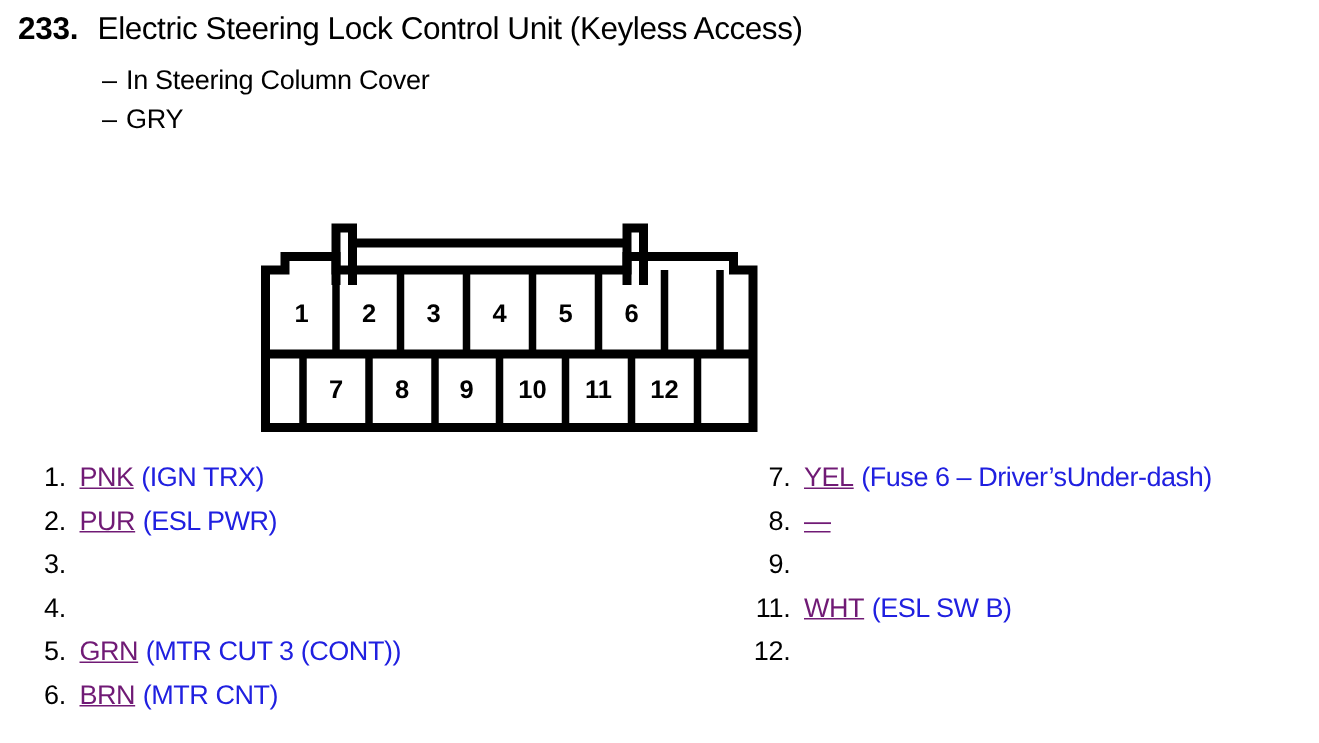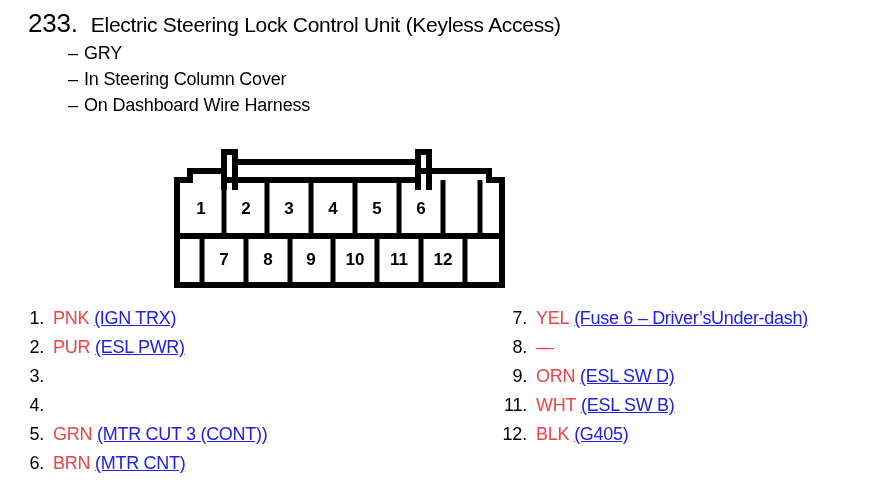--- a/index.html
+++ b/index.html
@@ -27,25 +27,24 @@
   }
   .title-row {
     position: absolute;
     left: 12px;
     top: 8px;
     display: flex;
     align-items: baseline;
     white-space: nowrap;
   }
   .title-num {
-    font-size: 26px;
-    font-weight: normal;
+    font-size: 21px;
+    font-weight: bold;
     letter-spacing: -0.2px;
     margin-right: 13px;
-    margin-left: 16px;
   }
   .title-text {
     font-size: 21px;
     font-weight: normal;
     letter-spacing: -0.3px;
   }
   .sub-list {
     position: absolute;
     left: 68px;
     top: 40px;
@@ -109,46 +108,43 @@
     font-size: 18px;
     letter-spacing: -0.2px;
     color: #000000;
   }
   .pin-body {
     margin-left: 9px;
     font-size: 18px;
     letter-spacing: -0.3px;
   }
   .wire {
-    color: #ef4444;
+    color: #701a75;
+    text-decoration: underline;
   }
   .signal {
     color: #2020e0;
     margin-left: 5px;
-    text-decoration: underline;
   }
   .signal:empty { margin-left: 0; }
 </style>
 </head>
 <body>
 
 <div class="header">
   <div class="title-row">
     <span class="title-num">233.</span>
     <span class="title-text">Electric Steering Lock Control Unit (Keyless Access)</span>
   </div>
   <div class="sub-list">
     <div class="sub-item">
+      <span class="sub-dash">–</span><span>In Steering Column Cover</span>
+    </div>
+    <div class="sub-item">
       <span class="sub-dash">–</span><span>GRY</span>
-    </div>
-    <div class="sub-item">
-      <span class="sub-dash">–</span><span>In Steering Column Cover</span>
-    </div>
-    <div class="sub-item">
-      <span class="sub-dash">–</span><span>On Dashboard Wire Harness</span>
     </div>
   </div>
 </div>
 
 <div class="connector-wrap">
   <svg width="360" height="155" viewBox="0 0 360 155" xmlns="http://www.w3.org/2000/svg">
     <g fill="none" stroke="#000000" stroke-width="6" stroke-linejoin="miter" stroke-linecap="butt">
 
       <path d="M 64 50 L 64 12 L 75 12 L 75 50"></path>
       <path d="M 258 50 L 258 12 L 269 12 L 269 50"></path>
@@ -228,25 +224,23 @@
     <div class="pin-row">
       <span class="pin-idx">7.</span>
       <span class="pin-body"><span class="wire">YEL</span><span class="signal">(Fuse 6 – Driver’sUnder-dash)</span></span>
     </div>
     <div class="pin-row">
       <span class="pin-idx">8.</span>
       <span class="pin-body"><span class="wire">—</span><span class="signal"></span></span>
     </div>
     <div class="pin-row">
       <span class="pin-idx">9.</span>
-      <span class="pin-body"><span class="wire">ORN</span><span class="signal">(ESL SW D)</span></span>
     </div>
     <div class="pin-row">
       <span class="pin-idx">11.</span>
       <span class="pin-body"><span class="wire">WHT</span><span class="signal">(ESL SW B)</span></span>
     </div>
     <div class="pin-row">
       <span class="pin-idx">12.</span>
-      <span class="pin-body"><span class="wire">BLK</span><span class="signal">(G405)</span></span>
     </div>
   </div>
 
 </div>
 
 </body></html>

